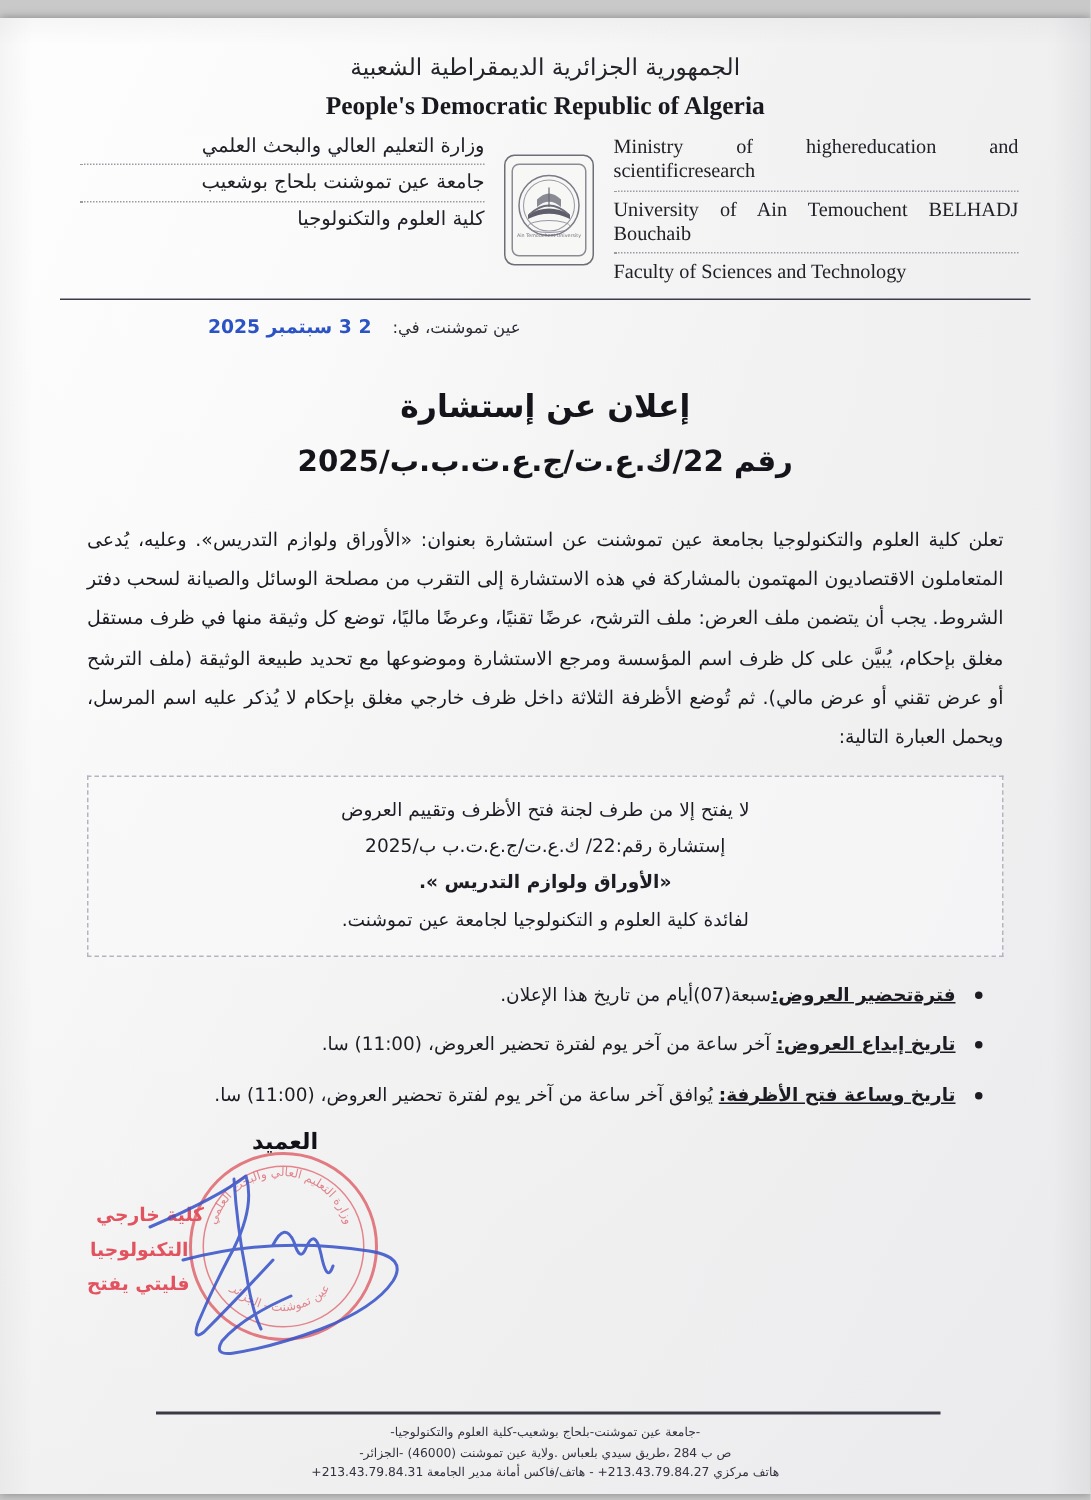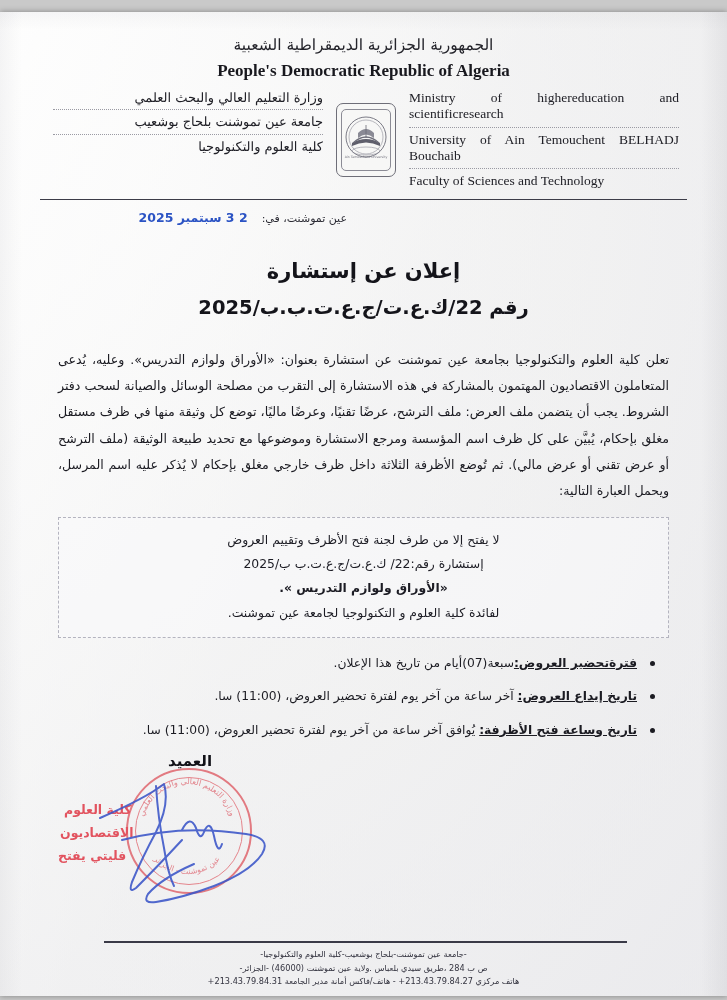--- a/index.html
+++ b/index.html
@@ -405,22 +405,22 @@
 
     <svg class="stamp-arc" viewBox="0 0 122 122">
       <defs>
         <path id="arcTop" d="M 16,61 A 45,45 0 0 1 106,61" fill="none"></path>
         <path id="arcBot" d="M 16,61 A 45,45 0 0 0 106,61" fill="none"></path>
       </defs>
       <text><textPath href="#arcTop" startOffset="50%" text-anchor="middle">وزارة التعليم العالي والبحث العلمي</textPath></text>
       <text><textPath href="#arcBot" startOffset="50%" text-anchor="middle">عين تموشنت - الجزائر</textPath></text>
     </svg>
 
-    <div class="red-line l1">كلية العلوم</div>
-    <div class="red-line l2">الاقتصاديون</div>
+    <div class="red-line l1">كلية خارجي</div>
+    <div class="red-line l2">التكنولوجيا</div>
     <div class="red-line l3">فليتي يفتح</div>
 
     <svg class="sig-scribble" viewBox="0 0 240 140">
       <g fill="none" stroke="#3a55c8" stroke-width="2" stroke-linecap="round" stroke-linejoin="round" opacity="0.88">
         <path d="M14 48 Q60 28 78 14 Q84 34 70 62 Q56 88 46 112 Q42 124 50 118 Q72 96 96 70"></path>
         <path d="M70 16 Q72 48 78 78 Q82 104 88 116"></path>
         <path d="M96 60 Q104 44 110 58 Q114 72 118 62 Q124 48 128 66 Q132 86 136 74"></path>
         <path d="M36 70 Q96 54 160 64 Q186 68 176 84 Q164 102 128 116 Q96 128 70 132 Q56 134 62 124 Q76 108 108 94"></path>
       </g>
     </svg>

